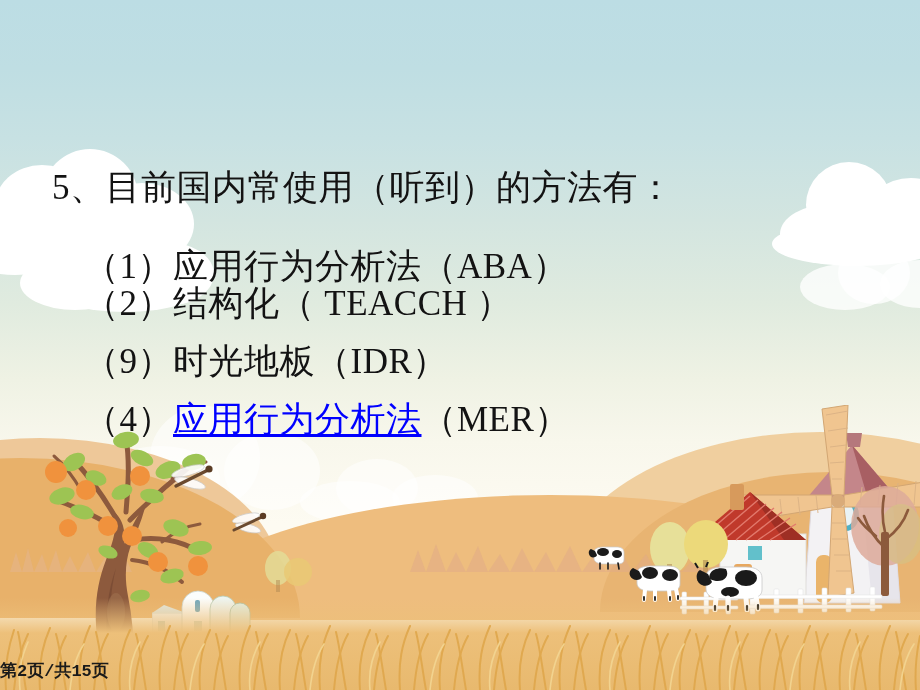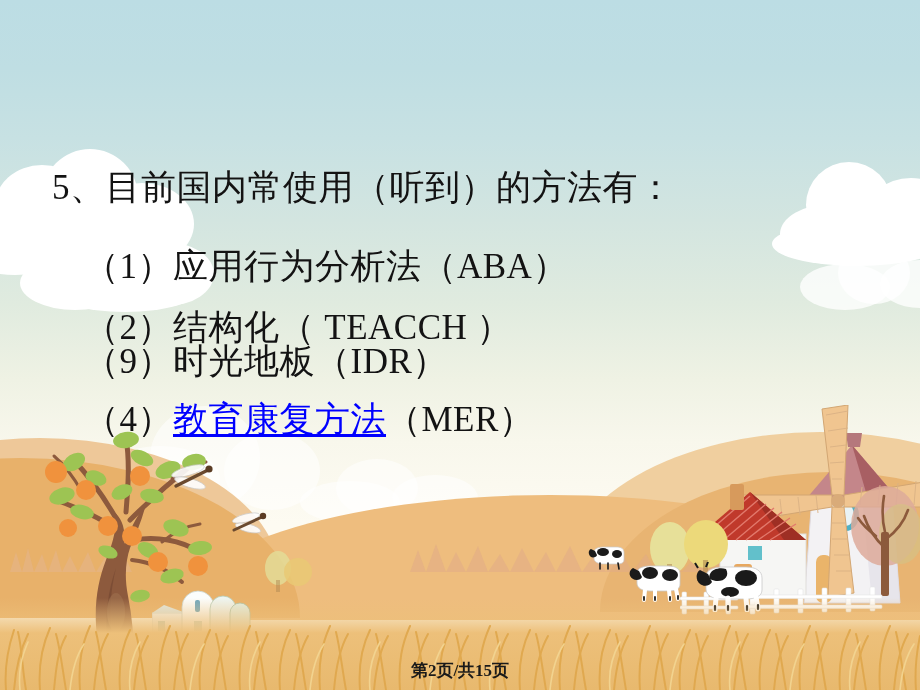--- a/index.html
+++ b/index.html
@@ -67,21 +67,21 @@
     white-space: nowrap;
     font-size: 35px;
     line-height: 1;
     letter-spacing: 0.5px;
     color: #131313;
     font-family: "Liberation Serif", "DejaVu Serif", serif;
     text-shadow: 0 0 1px rgba(255,255,255,0.35);
   }
   .line.l0 { left: 52px;  top: 170px; }
   .line.l1 { left: 84px;  top: 228px; margin-top: 21px; }
-  .line.l2 { left: 84px;  top: 286px; margin-top: 24px; }
+  .line.l2 { left: 84px;  top: 286px; }
   .line.l3 { left: 84px;  top: 344px; }
   .line.l4 { left: 84px;  top: 402px; }
 
   .link {
     color: #0000ff;
     text-decoration: underline;
     text-underline-offset: 3px;
   }
 
   
@@ -97,22 +97,22 @@
     white-space: nowrap;
     pointer-events: none;
   }
 
   
   .footer {
     position: absolute;
     left: 0; right: 0;
     bottom: 8px;
     z-index: 45;
-    text-align: center;
-    font-family: Liberation Serif, serif;
+    text-align: left;
+    font-family: Liberation Mono, monospace;
     font-size: 17px;
     font-weight: 700;
     color: #1a1a1a;
   }
 </style>
 </head>
 <body>
 
 <div class="slide">
 
@@ -515,18 +515,18 @@
       </g>
     </svg>
   </div>
 
 
   <div class="textblock">
     <div class="line l0">5、目前国内常使用（听到）的方法有：</div>
     <div class="line l1">（1）应用行为分析法（ABA）</div>
     <div class="line l2">（2）结构化（ TEACCH ）</div>
     <div class="line l3">（9）时光地板（IDR）</div>
-    <div class="line l4"><span>（4）</span><span class="link">教育康复方法</span><span>（MER）</span></div>
+    <div class="line l4"><span>（4）</span><span class="link">应用行为分析法</span><span>（MER）</span></div>
   </div>
 
   <div class="footer">第2页/共15页</div>
 
 </div>
 
 </body></html>

